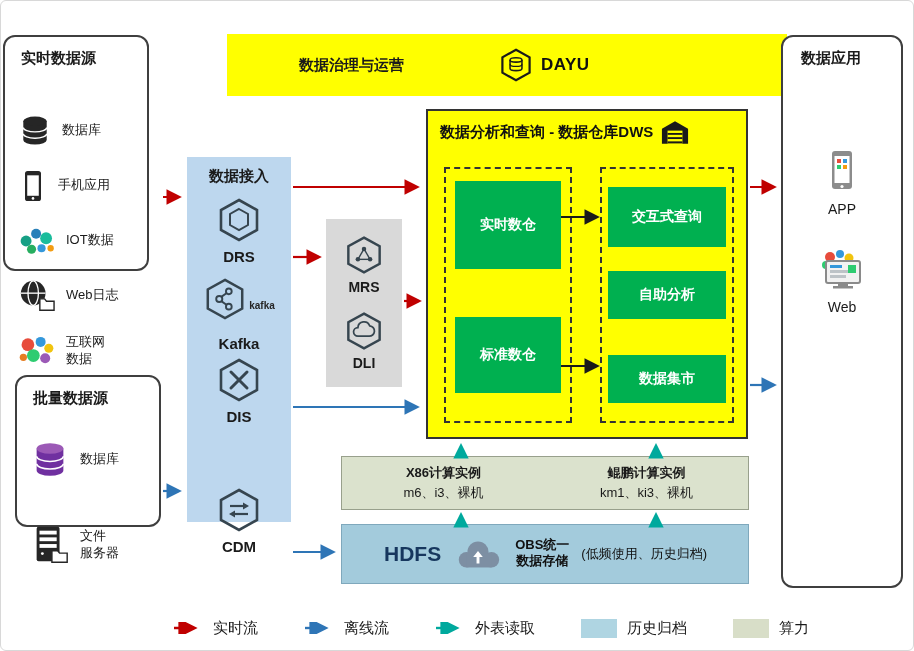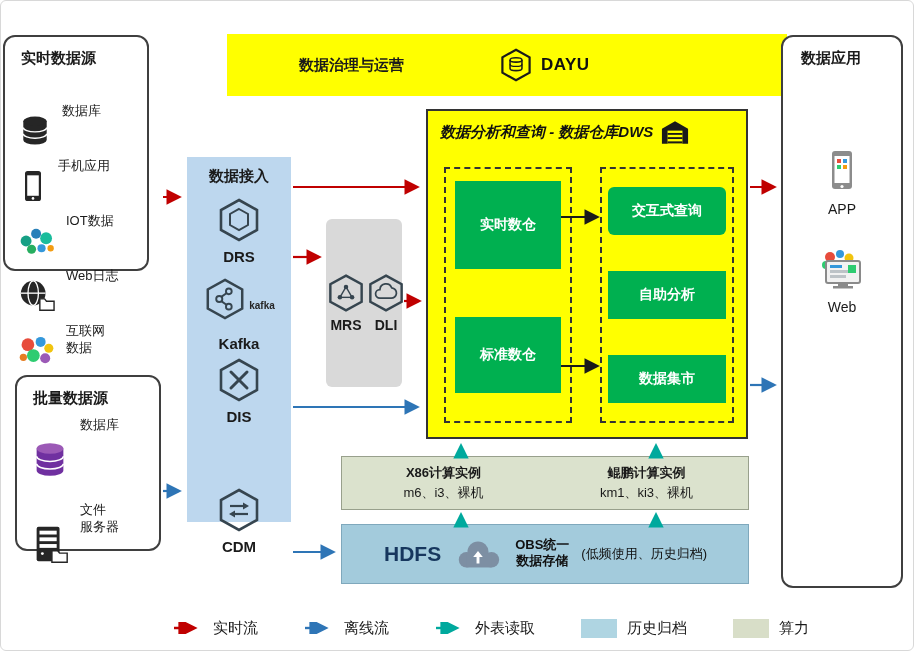--- a/index.html
+++ b/index.html
@@ -2,36 +2,36 @@
 <html><head>
 <meta charset="utf-8">
 <style>
   * { margin:0; padding:0; box-sizing:border-box; }
   body { font-family:"Liberation Sans","DejaVu Sans",sans-serif; background:#fff; }
   .canvas { position:relative; width:914px; height:651px; background:#fff; overflow:hidden; border:1px solid #d8d8d8; border-radius:6px; }
   .abs { position:absolute; }
   .outline-box { border:2.5px solid #3F3F3F; border-radius:12px; background:#fff; }
   .box-title { font-weight:700; font-size:15px; color:#1a1a1a; }
   .src-list { display:flex; flex-direction:column; }
-  .src-item { display:flex; gap:9px; padding-left:12px; }
+  .src-item { display:flex; align-items:center; gap:9px; padding-left:12px; }
   .item-label { font-size:13px; color:#1a1a1a; white-space:pre-line; line-height:1.3; }
   .icon { display:inline-flex; align-items:center; justify-content:center; flex:0 0 auto; }
   .gov-bar { background:#FFFF00; display:flex; align-items:center; padding-left:72px; gap:95px;margin-left:40px; }
   .dayu-wrap { display:flex; align-items:center; gap:8px; font-weight:700; font-size:17px; letter-spacing:.5px; color:#111; }
   .ing-box { background:#BDD7EE; }
   .ing-title { padding:10px 0 0 0; text-align:center; }
   .ing-item { position:absolute; left:0; width:100%; display:flex; flex-direction:column; align-items:center; gap:5px; }
   .ing-label { font-weight:700; font-size:15px; color:#1a1a1a; }
   .kafka-row { display:flex; align-items:flex-end; gap:2px; }
   .kafka-logo { font-size:10px; font-weight:700; color:#262626; padding-bottom:10px; }
-  .proc-box { background:#D9D9D9; display:flex; flex-direction:row; align-items:center; justify-content:space-evenly;border-radius:6px; }
+  .proc-box { background:#D9D9D9; display:flex; flex-direction:column; align-items:center; justify-content:space-evenly; }
   .proc-item { display:flex; flex-direction:column; align-items:center; gap:4px; font-weight:700; font-size:14px; color:#1a1a1a; }
   .dws-box { background:#FFFF00; border:2px solid #333; }
   .dws-title-row { display:flex; align-items:center; gap:8px; padding:9px 0 0 12px; }
-  .dws-title { font-weight:700; font-size:15px; color:#111;font-style:italic; }
+  .dws-title { font-weight:700; font-size:15px; color:#111; }
   .dashed-box { position:absolute; border:2px dashed #333; }
   .green-box { position:absolute; background:#00B050; color:#fff; font-weight:700; font-size:14px; display:flex; align-items:center; justify-content:center; }
   .compute-box { background:#DBE2CD; border:1px solid #98A08C; display:flex; }
   .compute-half { flex:1; display:flex; flex-direction:column; align-items:center; justify-content:center; gap:2px; font-size:13px; color:#1a1a1a; }
   .compute-title { font-weight:700; }
   .hdfs-box { background:#A3CBDC; border:1px solid #7FA8BC; display:flex; align-items:center; gap:12px; padding-left:42px; }
   .hdfs-label { font-weight:700; font-size:21px; color:#17375E; }
   .obs-text { font-weight:700; font-size:13px; line-height:1.3; text-align:center; color:#111; }
   .obs-note { font-size:13px; color:#111; }
   .app-item { position:absolute; left:0; width:100%; display:flex; flex-direction:column; align-items:center; gap:8px; }
@@ -120,21 +120,21 @@
             <circle cx="31" cy="27" r="5.5" fill="#9B59B6"></circle>
             <circle cx="7" cy="26" r="4" fill="#E67E22"></circle>
           </svg>
         </span>
         <span class="item-label">互联网
 数据</span>
       </div>
     </div>
   </div>
 
-  <div class="abs outline-box" style="left:14px;top:374px;width:146px;height:176px;">
+  <div class="abs outline-box" style="left:14px;top:374px;width:146px;height:152px;">
     <div class="box-title" style="padding:12px 0 0 16px;">批量数据源</div>
     <div class="src-list" style="position:absolute;left:0;top:40px;width:100%;">
       <div class="src-item" style="height:85px;">
         <span class="icon">
           <svg width="42" height="42" viewBox="0 0 44 44">
             <path d="M8 10 L8 33 A14 5.5 0 0 0 36 33 L36 10" fill="#7030A0"></path>
             <ellipse cx="22" cy="10" rx="14" ry="5.5" fill="#9B59B6"></ellipse>
             <path d="M8 18 A14 5.5 0 0 0 36 18" fill="none" stroke="#fff" stroke-width="1.6"></path>
             <path d="M8 26 A14 5.5 0 0 0 36 26" fill="none" stroke="#fff" stroke-width="1.6"></path>
           </svg>
@@ -245,21 +245,21 @@
           <rect x="7" y="13.5" width="16" height="2" fill="#1a1a1a"></rect>
           <rect x="7" y="18" width="16" height="2" fill="#1a1a1a"></rect>
           <rect x="7" y="22.5" width="16" height="2" fill="#1a1a1a"></rect>
         </svg>
       </span>
     </div>
     <div class="dashed-box" style="left:16px;top:56px;width:128px;height:256px;"></div>
     <div class="dashed-box" style="left:172px;top:56px;width:134px;height:256px;"></div>
     <div class="green-box" style="left:27px;top:70px;width:106px;height:88px;">实时数仓</div>
     <div class="green-box" style="left:27px;top:206px;width:106px;height:76px;">标准数仓</div>
-    <div class="green-box" style="left:180px;top:76px;width:118px;height:48px;border-radius:6px;">交互式查询</div>
+    <div class="green-box" style="left:180px;top:76px;width:118px;height:60px;">交互式查询</div>
     <div class="green-box" style="left:180px;top:160px;width:118px;height:48px;">自助分析</div>
     <div class="green-box" style="left:180px;top:244px;width:118px;height:48px;">数据集市</div>
   </div>
 
   <div class="abs compute-box" style="left:340px;top:455px;width:408px;height:54px;">
     <div class="compute-half">
       <span class="compute-title">X86计算实例</span>
       <span>m6、i3、裸机</span>
     </div>
     <div class="compute-half">

